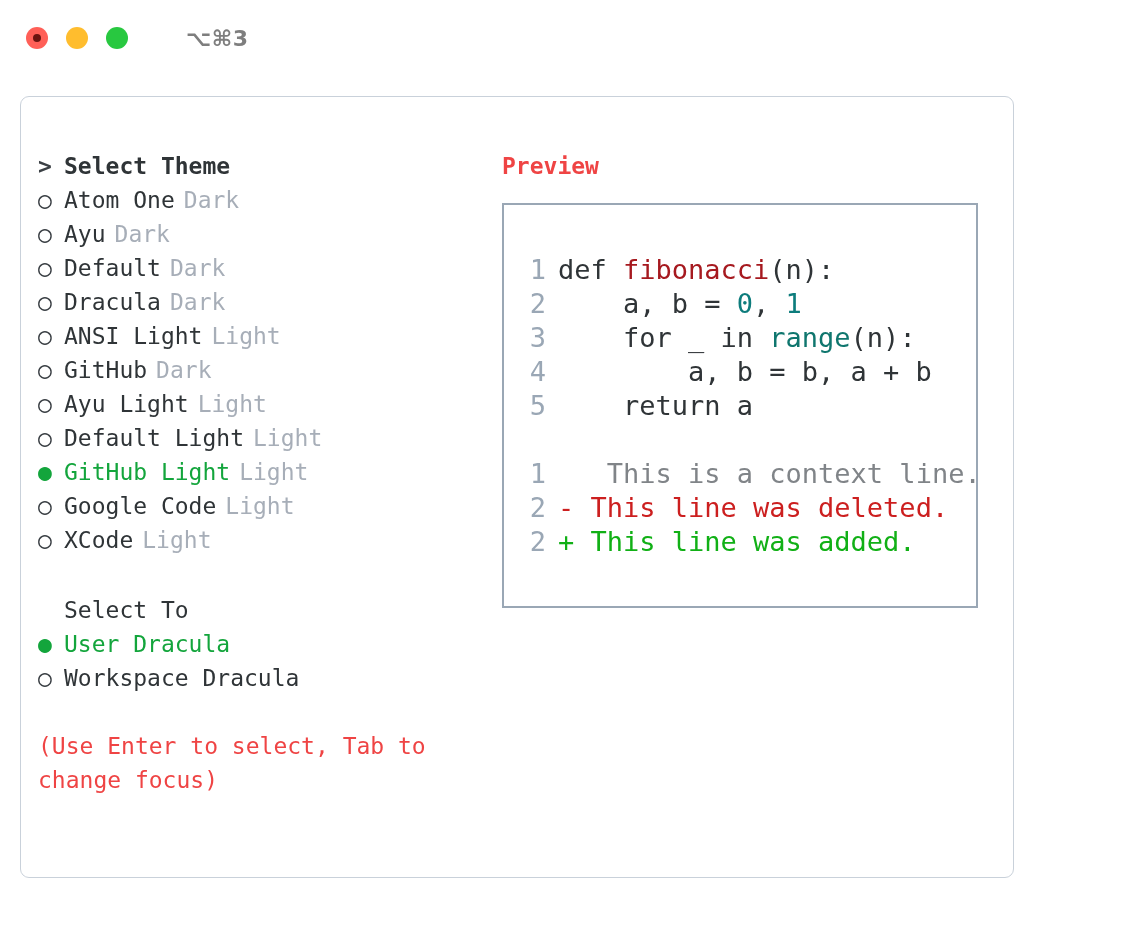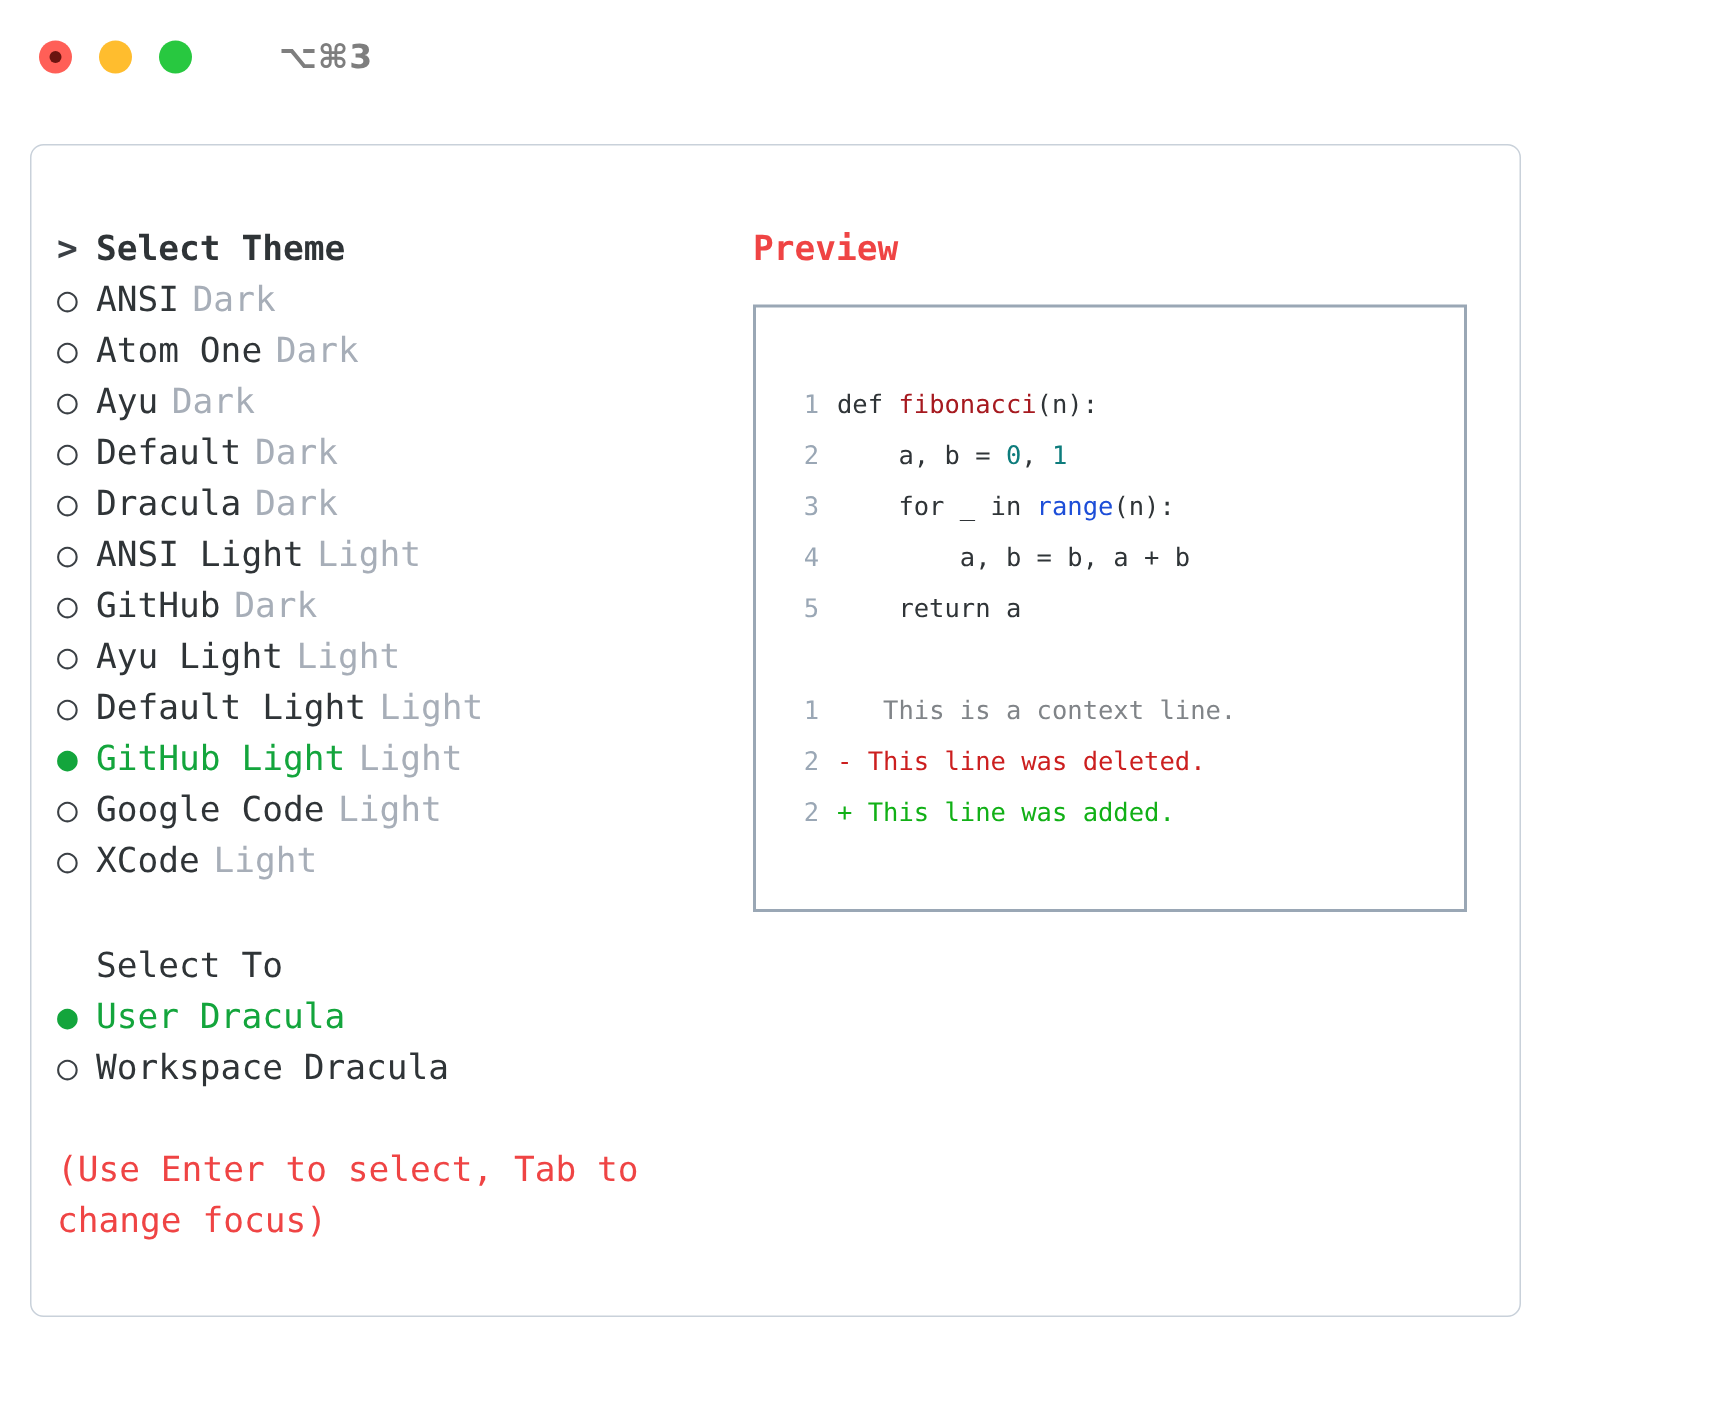--- a/index.html
+++ b/index.html
@@ -148,36 +148,36 @@
     margin-bottom: 20px;
   }
   .preview-box {
     width: 476px;
     height: 405px;
     border: 2px solid #9aa7b5;
     box-sizing: border-box;
     padding: 48px 0 0 16px;
   }
   .code-line {
-    font-size: 17px;
+    font-size: 27px;
     line-height: 34px;
     white-space: pre;
     color: #2f3437;
   }
   .lineno {
     display: inline-block;
     width: 26px;
     color: #9aa7b5;
     text-align: right;
     margin-right: 12px;
   }
   .blank-line { height: 34px; }
   .tok-fn      { color: #a6191f; }
   .tok-num     { color: #0d7c7c; }
-  .tok-builtin { color: #1d4ed8; margin-top: 16px; }
+  .tok-builtin { color: #0f766e; margin-top: 16px; }
   .tok-ctx     { color: #808488; }
   .tok-del     { color: #cc1f1f; }
   .tok-add     { color: #11b016; }
 </style>
 </head>
 <body>
 
 <div class="window">
 
   <div class="titlebar">
@@ -192,21 +192,20 @@
   <div class="panel">
     <div class="columns">
 
       <div class="left-col">
 
         <div class="row header-row">
           <span class="marker">&gt;</span><span class="label">Select Theme</span>
         </div>
 
         <div id="theme-rows">
-            <div class="row"><span class="marker">○</span><span class="label">ANSI</span><span class="variant">Dark</span></div>
             <div class="row"><span class="marker">○</span><span class="label">Atom One</span><span class="variant">Dark</span></div>
             <div class="row"><span class="marker">○</span><span class="label">Ayu</span><span class="variant">Dark</span></div>
             <div class="row"><span class="marker">○</span><span class="label">Default</span><span class="variant">Dark</span></div>
             <div class="row"><span class="marker">○</span><span class="label">Dracula</span><span class="variant">Dark</span></div>
             <div class="row"><span class="marker">○</span><span class="label">ANSI Light</span><span class="variant">Light</span></div>
             <div class="row"><span class="marker">○</span><span class="label">GitHub</span><span class="variant">Dark</span></div>
             <div class="row"><span class="marker">○</span><span class="label">Ayu Light</span><span class="variant">Light</span></div>
             <div class="row"><span class="marker">○</span><span class="label">Default Light</span><span class="variant">Light</span></div>
             <div class="row selected"><span class="marker">●</span><span class="label">GitHub Light</span><span class="variant">Light</span></div>
             <div class="row"><span class="marker">○</span><span class="label">Google Code</span><span class="variant">Light</span></div>

